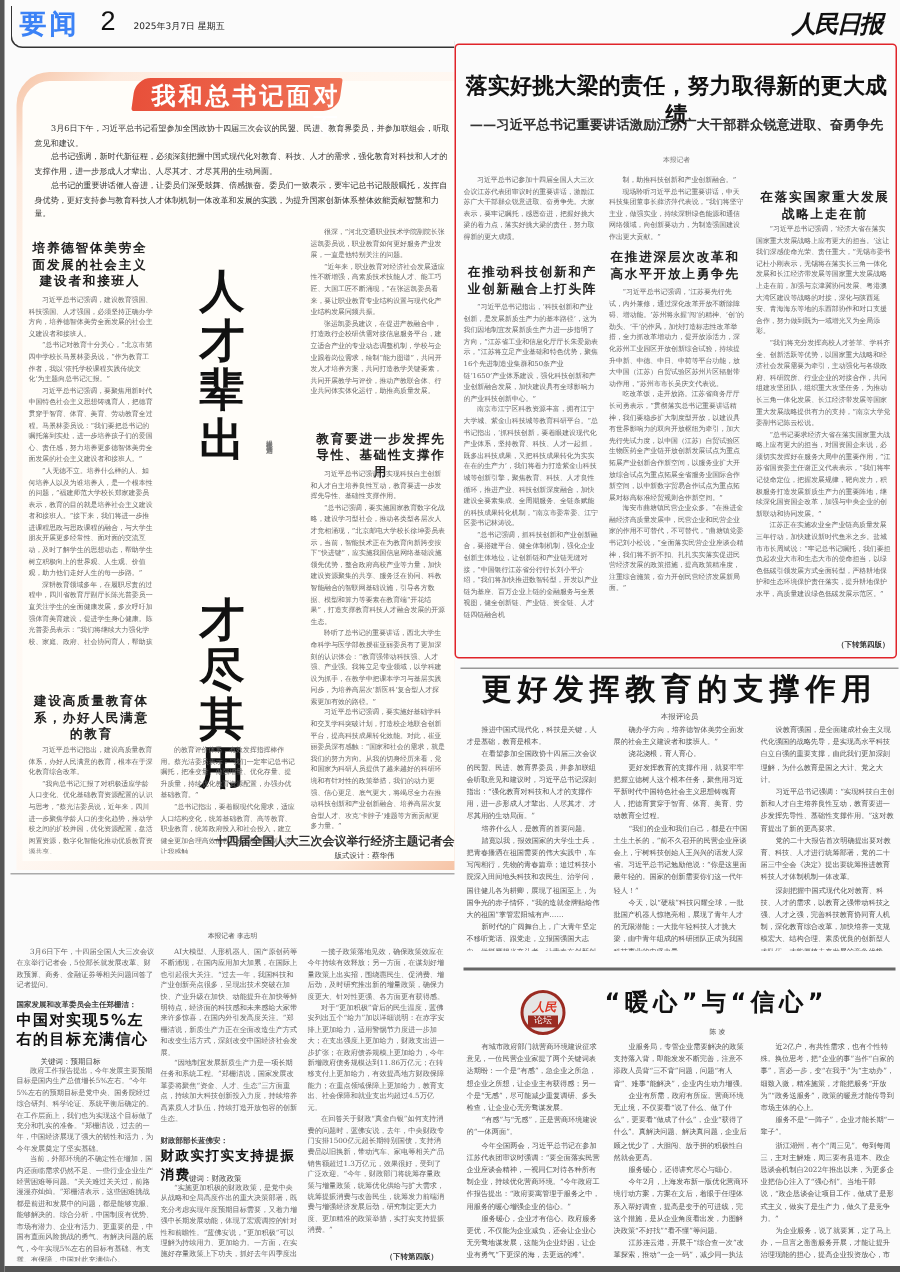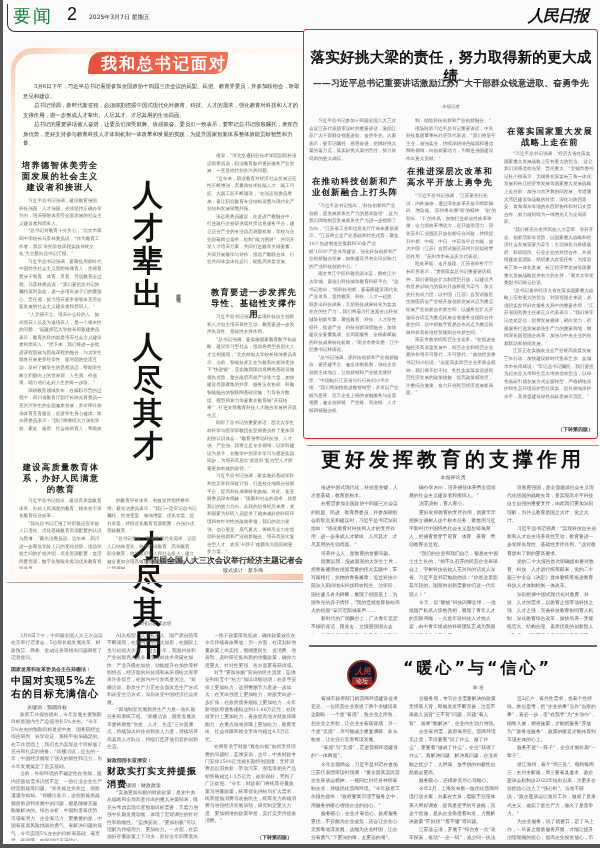--- a/index.html
+++ b/index.html
@@ -1,20 +1,20 @@
 <!DOCTYPE html>
 <html><head>
 <meta charset="utf-8">
 <style>
 *{box-sizing:border-box;margin:0;padding:0;}
 html,body{width:600px;height:848px;overflow:hidden;background:#fff;}
 body{font-family:"DejaVu Serif","Liberation Serif",serif;color:#222;position:relative;}
 .page{position:absolute;left:0;top:0;width:600px;height:848px;background:#fbfbfb;border-left:3px solid #555;}
 .masthead{position:absolute;left:4px;top:4px;width:296px;height:28px;border:1px solid #333;border-top:none;border-right:none;border-radius:0 0 0 8px;}
-.section-name{position:absolute;left:10px;top:4px;font-size:18px;font-weight:normal;letter-spacing:2px;color:#15803d;}
+.section-name{position:absolute;left:10px;top:4px;font-size:18px;font-weight:bold;letter-spacing:2px;color:#3b82f6;}
 .page-num{position:absolute;left:64px;top:4px;font-size:18px;font-family:"Liberation Sans",sans-serif;color:#111;}
 .pub-date{position:absolute;left:86px;top:13px;font-size:6px;color:#222;font-family:"DejaVu Sans",sans-serif;}
 .logo{position:absolute;right:12px;top:6px;font-size:16px;font-style:italic;font-weight:bold;color:#111;font-family:"DejaVu Serif",serif;letter-spacing:-1px;}
 
 .feature{position:absolute;left:8px;top:48px;width:292px;height:532px;border-radius:22px 0 0 0;background:linear-gradient(135deg,#f6c4a6 0%,#fde9dc 8%,#fff6ee 20%,#fffaf6 60%,#fde6d6 90%,#f6c4a6 100%);}
 .feature-inner{position:absolute;left:4px;top:6px;right:0;bottom:6px;background:#fffdf9;border-radius:18px 0 0 0;}
 .feature-banner{position:absolute;left:86px;top:52px;width:138px;height:22px;background:linear-gradient(90deg,#e8503a,#f07357);border-radius:10px 2px 10px 2px;transform:skewX(-8deg);}
 .feature-banner-text{position:absolute;left:86px;top:54px;width:138px;text-align:right;color:#fff;font-weight:bold;font-size:16px;letter-spacing:2px;font-family:"DejaVu Sans",sans-serif;}
 .intro{position:absolute;left:20px;top:82px;width:278px;font-size:5.4px;line-height:9.5px;color:#333;}
 .intro p{text-indent:11px;}
@@ -39,21 +39,21 @@
 .ed-byline{position:absolute;left:300px;top:453px;width:300px;text-align:center;font-size:5px;color:#555;}
 .ed-text{position:absolute;font-size:4.8px;line-height:8.2px;color:#555;overflow:hidden;}
 .ed-text p{text-indent:10px;}
 
 .kicker{position:absolute;left:4px;top:555px;width:296px;text-align:right;font-weight:bold;font-size:8px;color:#333;}
 .bl-title{position:absolute;left:4px;top:598px;width:296px;text-align:center;font-family:"DejaVu Sans",sans-serif;font-size:17px;font-weight:bold;color:#111;letter-spacing:2px;}
 .bl-byline{position:absolute;left:4px;top:621px;width:296px;text-align:center;font-size:4.5px;color:#555;}
 .bl-label{position:absolute;font-size:5px;color:#444;font-weight:bold;}
 .bl-head{position:absolute;font-family:"DejaVu Sans",sans-serif;font-weight:bold;color:#111;font-size:10px;line-height:13px;letter-spacing:1px;}
 
-.forum-logo{position:absolute;left:344px;top:660px;width:30px;height:30px;border-radius:50%;border:2px solid #9a2b22;background:#0f172a;}
+.forum-logo{position:absolute;left:344px;top:660px;width:30px;height:30px;border-radius:50%;border:2px solid #9a2b22;background:#e5e5e5;}
 .forum-logo .rm{position:absolute;left:6px;top:4px;font-size:8px;font-style:italic;color:#d32;font-weight:bold;}
 .forum-logo .lt{position:absolute;left:3px;top:15px;width:20px;height:8px;background:#9a2b22;color:#fff;font-size:6px;line-height:8px;text-align:center;font-family:"DejaVu Sans",sans-serif;}
 .forum-title{position:absolute;left:400px;top:658px;font-family:"DejaVu Sans",sans-serif;font-weight:bold;font-size:16px;color:#111;letter-spacing:3px;}
 .forum-byline{position:absolute;left:470px;top:685px;font-size:4.5px;color:#555;}
 .bottom-border{position:absolute;left:0;top:844px;width:600px;height:4px;background:#555;}
 </style>
 </head>
 <body>
 
 <div class="page">
@@ -87,21 +87,20 @@
   <div class="sub-head" style="left:18px;top:462px;width:80px;">建设高质量教育体系，办好人民满意的教育</div>
   <div class="col-text" style="left:16px;top:497px;width:84px;height:72px;">
     <p>习近平总书记指出，建设高质量教育体系，办好人民满意的教育，根本在于深化教育综合改革。</p>
     <p>“我向总书记汇报了对积极适应学龄人口变化、优化基础教育资源配置的认识与思考，”蔡光洁委员说，近年来，四川进一步聚焦学龄人口的变化趋势，推动学校之间的扩校并园，优化资源配置，盘活闲置资源，数字化智能化推动优质教育资源共享。</p>
 
   </div>
 
   <div class="vert-title">
     <span style="width:34px;word-break:break-all;">人才辈出</span>
     <div class="vert-gap"></div>
-    <span style="width:34px;word-break:break-all;">人尽其才</span>
     <div class="vert-gap"></div>
     <span style="width:34px;word-break:break-all;margin-top:47px;">才尽其用</span>
   </div>
   <div class="vert-byline">本报记者  江  琳  刘博通</div>
 
   <div class="col-text" style="left:104px;top:497px;width:90px;height:72px;">
     <p>的教育评价体系，有效发挥指挥棒作用。蔡光洁委员表示：“我们一定牢记总书记嘱托，把准变量、做强增量、优化存量、提升质量，持续优化教育资源配置，办强办优基础教育。”</p>
     <p>“总书记指出，要着眼现代化需求，适应人口结构变化，统筹基础教育、高等教育、职业教育，统筹政府投入和社会投入，建立健全更加合理高效的教育资源配置机制，这让我感触</p>
   </div>
 

